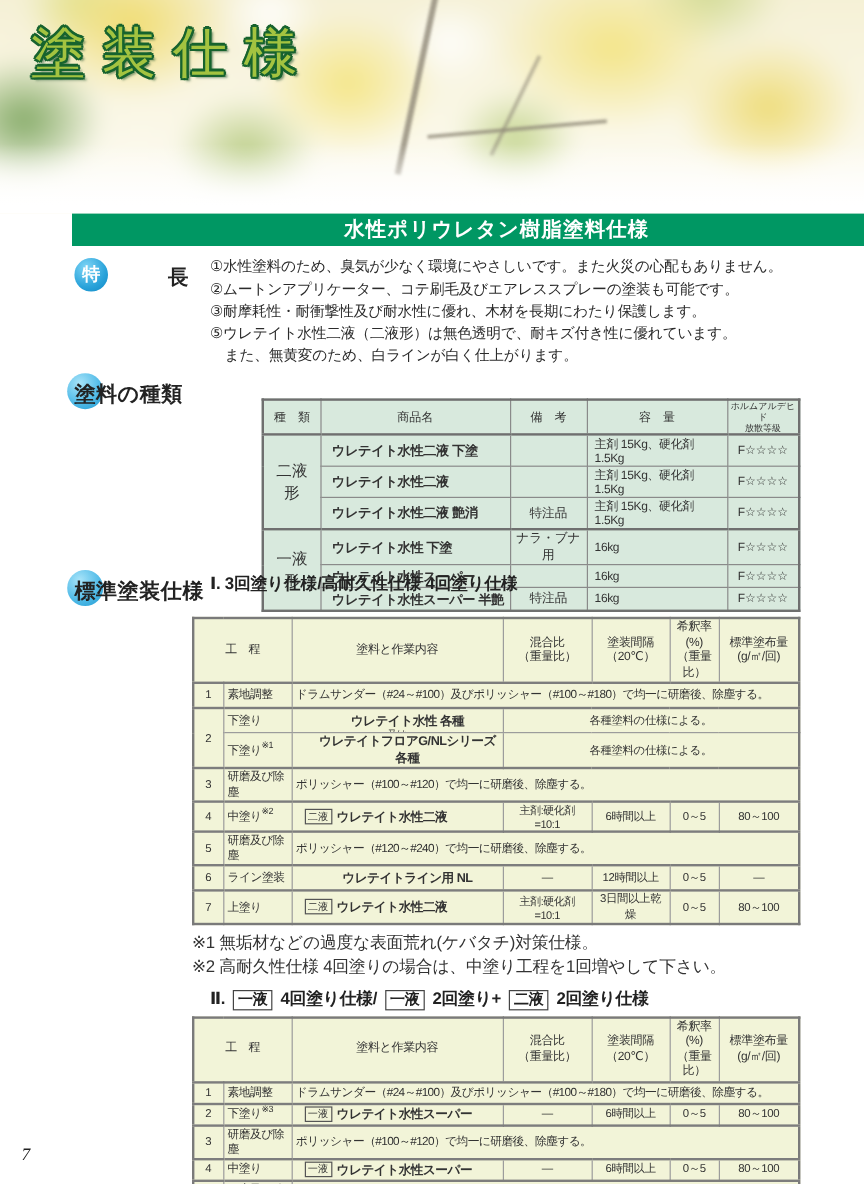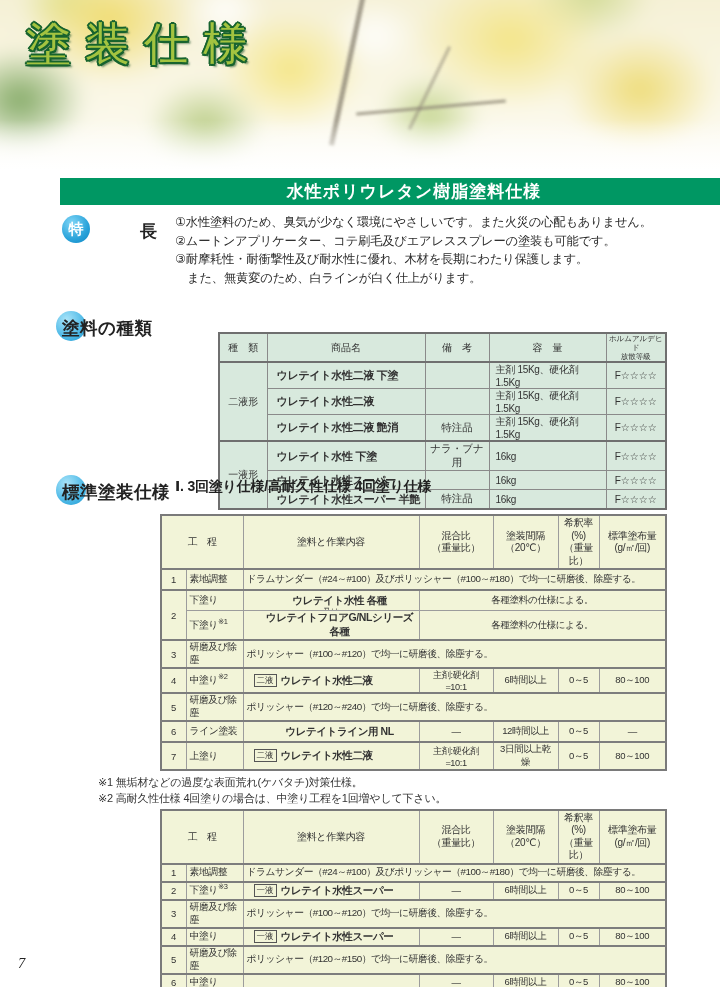--- a/index.html
+++ b/index.html
@@ -70,21 +70,21 @@
   }
   .sec-text { position:relative; z-index:1; }
 
   
   .paint-label { top:316px; left:62px; }
   .types-wrap { position:absolute; top:332px; left:218px; }
   table.types { border-collapse:collapse; width:447px; background:#d8e9dd; border:2px solid #6f6f6f; table-layout:fixed; }
   .types th, .types td { border:1px solid #8a8a8a; height:18px; padding:0 4px; overflow:hidden; }
   .types thead th { font-weight:normal; font-size:10px; height:25px; border-bottom:2px solid #6f6f6f; }
   .types .grade-h { font-size:7.5px; line-height:1.2; white-space:pre-line; padding:0 1px; }
-  .types td.type { text-align:center; font-size:10px; }
+  .types td.type { text-align:center; font-size:13px; }
   .types td.name { font-weight:bold; text-align:left; padding-left:9px; font-size:11px; letter-spacing:-0.3px; }
   .types td.note { text-align:center; font-size:10.5px; }
   .types td.vol  { text-align:left; padding-left:6px; font-size:10px; letter-spacing:-0.3px; }
   .types td.grade{ text-align:center; font-size:10px; }
   .types tr.gstart td { border-top:2px solid #6f6f6f; }
 
   
   .standard-label { top:480px; left:62px; }
   .standard { position:absolute; top:478px; left:57px; width:620px; }
   .spec-title { margin:0 0 18px 118px; font-size:14px; font-weight:bold; color:#222; letter-spacing:-0.2px; }
@@ -104,21 +104,21 @@
   .spec td.inst { text-align:left; font-size:9.8px; letter-spacing:-0.5px;margin-top:32px; }
   .spec td.c    { text-align:center; font-size:9.5px; letter-spacing:-0.3px; }
   .spec td.mix  { font-size:9.2px; letter-spacing:-0.4px; }
   .spec tr.g td { border-top:2px solid #7d7d7d; }
   .box-label { display:inline-block; border:1px solid #555; font-size:8.5px; font-weight:normal;
     padding:0 2px; margin-right:4px; line-height:11px; vertical-align:1px; letter-spacing:0; }
   sup.fn { font-size:7.5px; vertical-align:super; line-height:0; }
   .matawa { position:absolute; bottom:-7px; font-size:8px; font-weight:normal; z-index:3;
     background:#f2f4d8; padding:0 3px; line-height:1.1; color:#444; letter-spacing:0; }
   .matawa.mid { left:50%; transform:translateX(-50%); }
-  .fns { margin:4px 0 2px 41px; font-size:11px; line-height:1.45; color:#333; letter-spacing:-0.2px; }
+  .fns { margin:4px 0 2px 103px; font-size:14px; line-height:1.45; color:#333; letter-spacing:-0.2px; }
   .fns div { white-space:nowrap; }
 
   .pagenum { position:absolute; left:18px; top:955px; font-size:14.5px; color:#222;
     font-family:"Liberation Serif","DejaVu Serif",serif; font-style:italic; }
 </style>
 </head>
 <body>
 
 <div class="page">
 
@@ -133,20 +133,21 @@
 
   <div class="banner">水性ポリウレタン樹脂塗料仕様</div>
 
   <div class="features">
     <div class="feat-circle">特</div>
     <div class="feat-cho">長</div>
     <div class="feat-list">
       <div>①水性塗料のため、臭気が少なく環境にやさしいです。また火災の心配もありません。</div>
       <div>②ムートンアプリケーター、コテ刷毛及びエアレススプレーの塗装も可能です。</div>
       <div>③耐摩耗性・耐衝撃性及び耐水性に優れ、木材を長期にわたり保護します。</div>
+      <div>⑤ウレテイト水性二液（二液形）は無色透明で、耐キズ付き性に優れています。</div>
       <div>　また、無黄変のため、白ラインが白く仕上がります。</div>
     </div>
   </div>
 
   <div class="seclabel paint-label">
     <span class="sec-ball"></span><span class="sec-text">塗</span><span class="sec-text">料の種類</span>
   </div>
 
   <div class="types-wrap">
     <table class="types">
@@ -297,20 +298,29 @@
           <td class="c">80～100</td>
         </tr>
       </tbody>
     </table>
 
     <div class="fns">
       <div>※1 無垢材などの過度な表面荒れ(ケバタチ)対策仕様。</div>
       <div>※2 高耐久性仕様 4回塗りの場合は、中塗り工程を1回増やして下さい。</div>
     </div>
 
+    <div class="spec-title spec-title2">
+      <span>Ⅱ.</span>
+      <span class="box-t">一液</span>
+      <span>4回塗り仕様/</span>
+      <span class="box-t">一液</span>
+      <span>2回塗り+</span>
+      <span class="box-t">二液</span>
+      <span>2回塗り仕様</span>
+    </div>
 
     <table class="spec spec2">
       <colgroup>
           <col style="width:25px">
           <col style="width:57px">
           <col style="width:176px">
           <col style="width:74px">
           <col style="width:65px">
           <col style="width:41px">
           <col style="width:67px">

